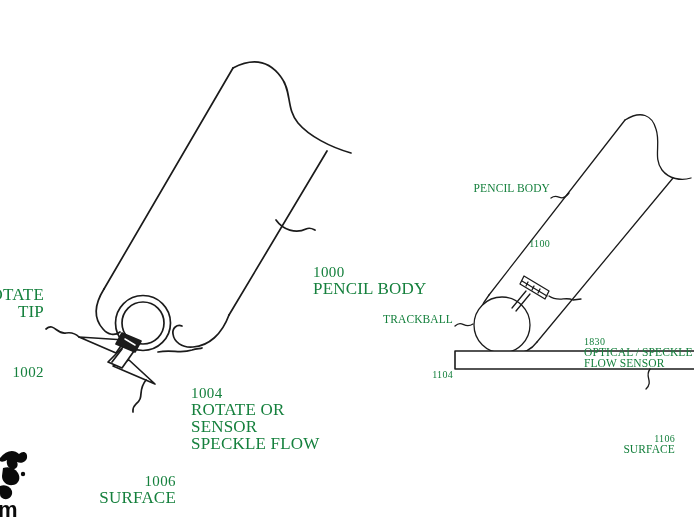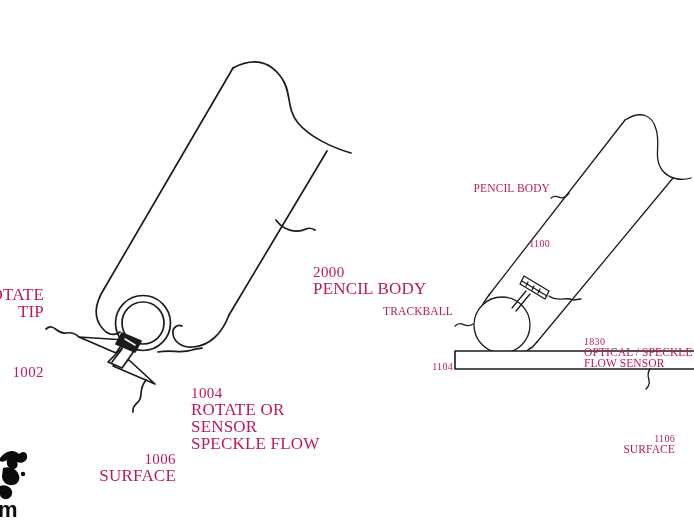--- a/index.html
+++ b/index.html
@@ -3,21 +3,21 @@
 <meta charset="utf-8">
 <style>
   html,body{margin:0;padding:0;background:#ffffff;}
   .canvas{
     position:relative;width:694px;height:532px;overflow:hidden;
     background:#ffffff;
     font-family:"Liberation Serif","DejaVu Serif",serif;
     color:#1f1f1f;
   }
   svg.art{position:absolute;left:0;top:0;}
-  .lbl{position:absolute;white-space:nowrap;color:#be185d;}
+  .lbl{position:absolute;white-space:nowrap;color:#15803d;}
   .lbl .ln{line-height:17px;font-size:17px;letter-spacing:0.2px;}
   .lbl .num{line-height:16px;font-size:15px;letter-spacing:0.4px;margin-top:44px;}
   .lbl.small .ln{line-height:11px;font-size:11.5px;letter-spacing:0.1px;}
   .lbl.small .num{line-height:11px;font-size:10px;letter-spacing:0.3px;}
   .right{text-align:right;}
   .center{text-align:right;}
   .watermark-m{
     position:absolute;left:-2px;top:499px;
     font-family:"Liberation Sans","DejaVu Sans",sans-serif;
     font-weight:bold;font-size:22px;color:#0a0a0a;line-height:22px;
@@ -79,48 +79,48 @@
     </g>
   </svg>
 
   <div class="lbl right" style="top:286px;right:650px">
     <div class="ln">ROTATE</div>
     <div class="ln">TIP</div>
     <div class="num">1002</div>
   </div>
 
   <div class="lbl" style="top:220px;left:313px">
-    <div class="num">2000</div>
+    <div class="num">1000</div>
     <div class="ln">PENCIL BODY</div>
   </div>
 
   <div class="lbl" style="top:341px;left:191px">
     <div class="num">1004</div>
     <div class="ln">ROTATE OR</div>
     <div class="ln">SENSOR</div>
     <div class="ln">SPECKLE FLOW</div>
   </div>
 
-  <div class="lbl center" style="top:407px;left:88px;width:88px">
+  <div class="lbl center" style="top:429px;left:88px;width:88px">
     <div class="num">1006</div>
     <div class="ln">SURFACE</div>
   </div>
 
   <div class="lbl small right" style="top:183px;right:144px">
     <div class="ln">PENCIL BODY</div>
     <div class="num">1100</div>
   </div>
 
   <div class="lbl small" style="top:292px;left:584px">
     <div class="num">1830</div>
     <div class="ln">OPTICAL / SPECKLE</div>
     <div class="ln">FLOW SENSOR</div>
   </div>
 
-  <div class="lbl small right" style="top:306px;right:241px">
+  <div class="lbl small right" style="top:314px;right:241px">
     <div class="ln">TRACKBALL</div>
     <div class="num">1104</div>
   </div>
 
   <div class="lbl small center" style="top:389px;left:599px;width:76px">
     <div class="num">1106</div>
     <div class="ln">SURFACE</div>
   </div>
 
   <div class="watermark-m">m</div>

